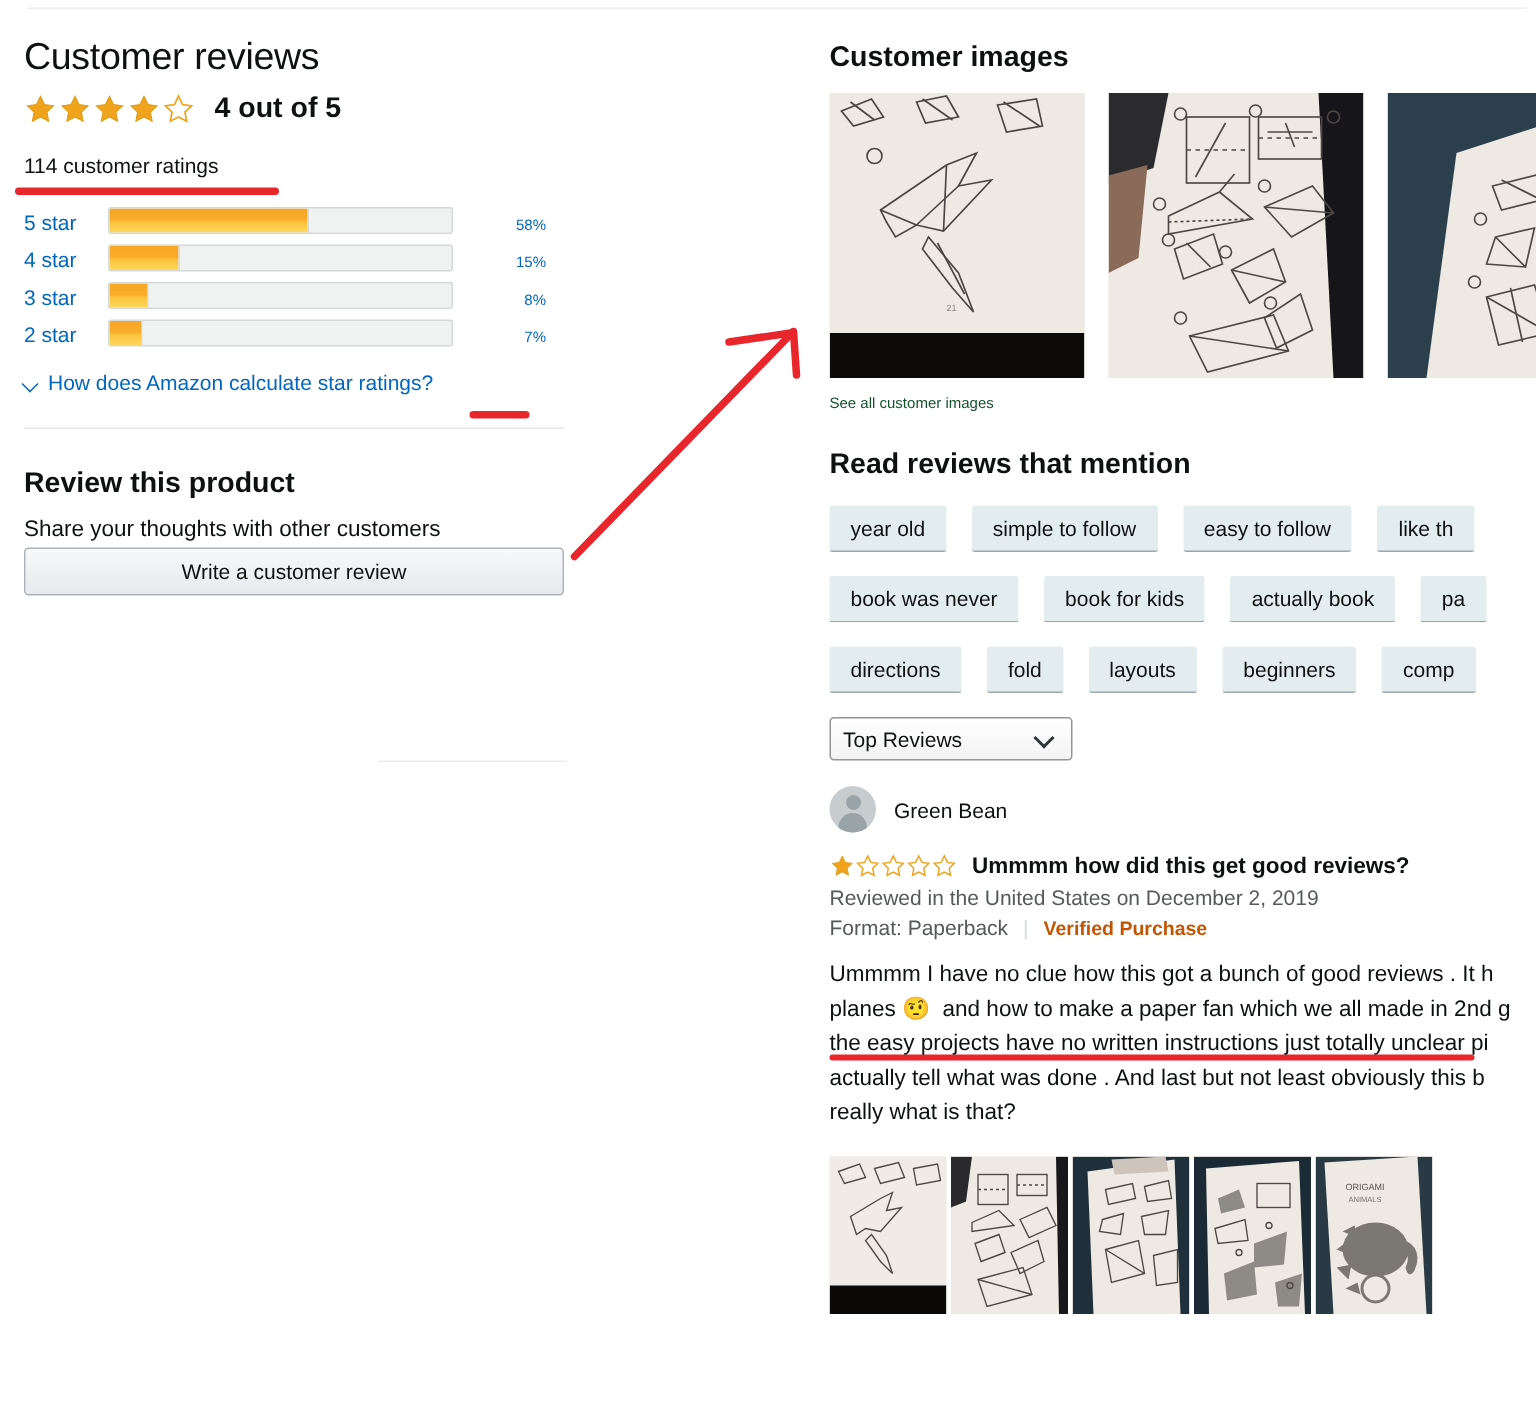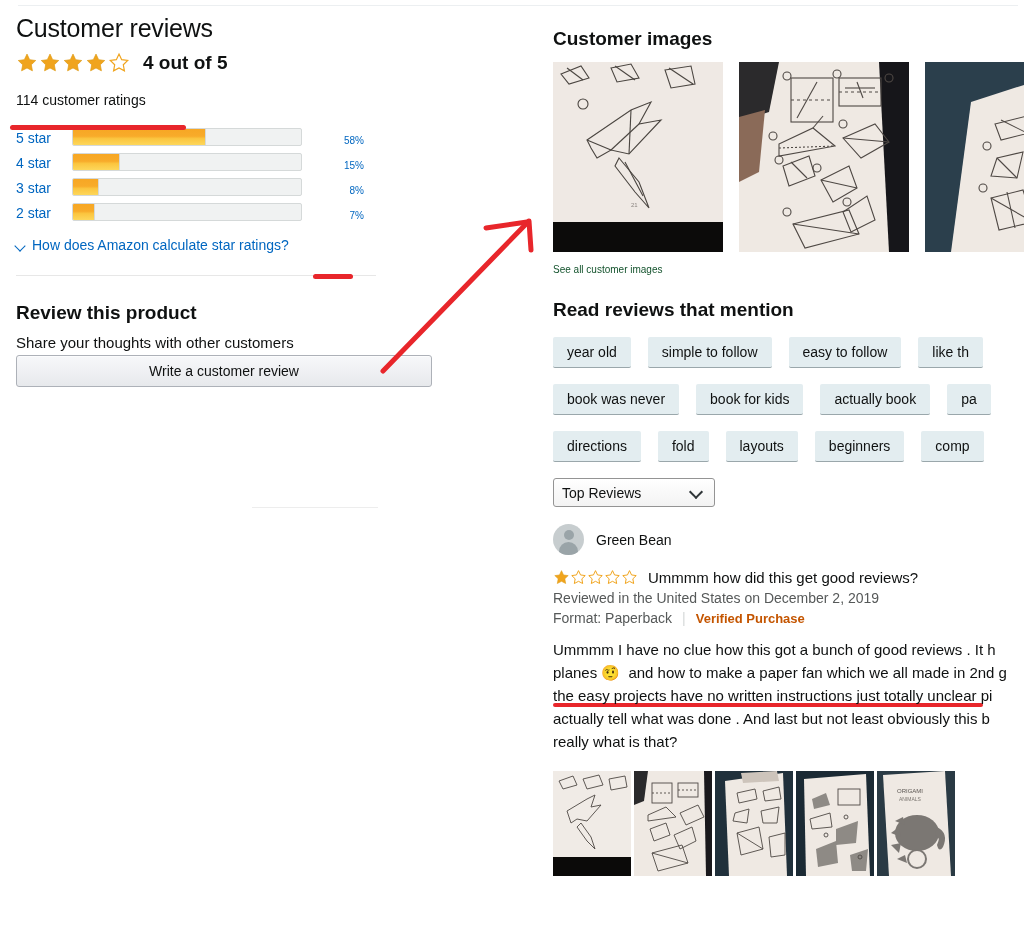--- a/index.html
+++ b/index.html
@@ -28,21 +28,21 @@
     top: 5px;
     width: 1000px;
     height: 1px;
     background: #eceff1;
   }
 
   
   .left-col {
     position: absolute;
     left: 16px;
-    top: 12px;
+    top: 22px;
     width: 380px;
   }
   .h-main {
     font-size: 25px;
     font-weight: 400;
     line-height: 32px;
     margin: 0 0 8px 0;
     color: #0f1111;
     letter-spacing: -0.2px;
   }
@@ -174,21 +174,21 @@
     margin: 26px 0 10px 0;
     color: #0f1111;
   }
   .share-txt {
     font-size: 15px;
     color: #0f1111;
     margin-bottom: 4px;
   }
   .write-btn {
     display: block;
-    width: 416px;
+    width: 360px;
     height: 32px;
     line-height: 31px;
     text-align: center;
     font-size: 14px;
     color: #0f1111;
     background: linear-gradient(to bottom, #f7f8fa 0%, #e7e9ec 100%);
     border: 1px solid #adb1b8;
     border-radius: 3px;
     box-shadow: 0 1px 0 rgba(255,255,255,.6) inset;
     cursor: pointer;
@@ -354,21 +354,21 @@
     gap: 0px;
     line-height: 1;
   }
   .star-sm {
     display: inline-block;
     width: 17px;
     height: 17px;
   }
   .review-title {
     font-size: 15px;
-    font-weight: 400;
+    font-weight: 700;
     color: #0f1111;
     cursor: pointer;
   }
   .review-meta {
     font-size: 14px;
     color: #565959;
     margin-top: 4px;
   }
   .review-format-row {
     font-size: 14px;

